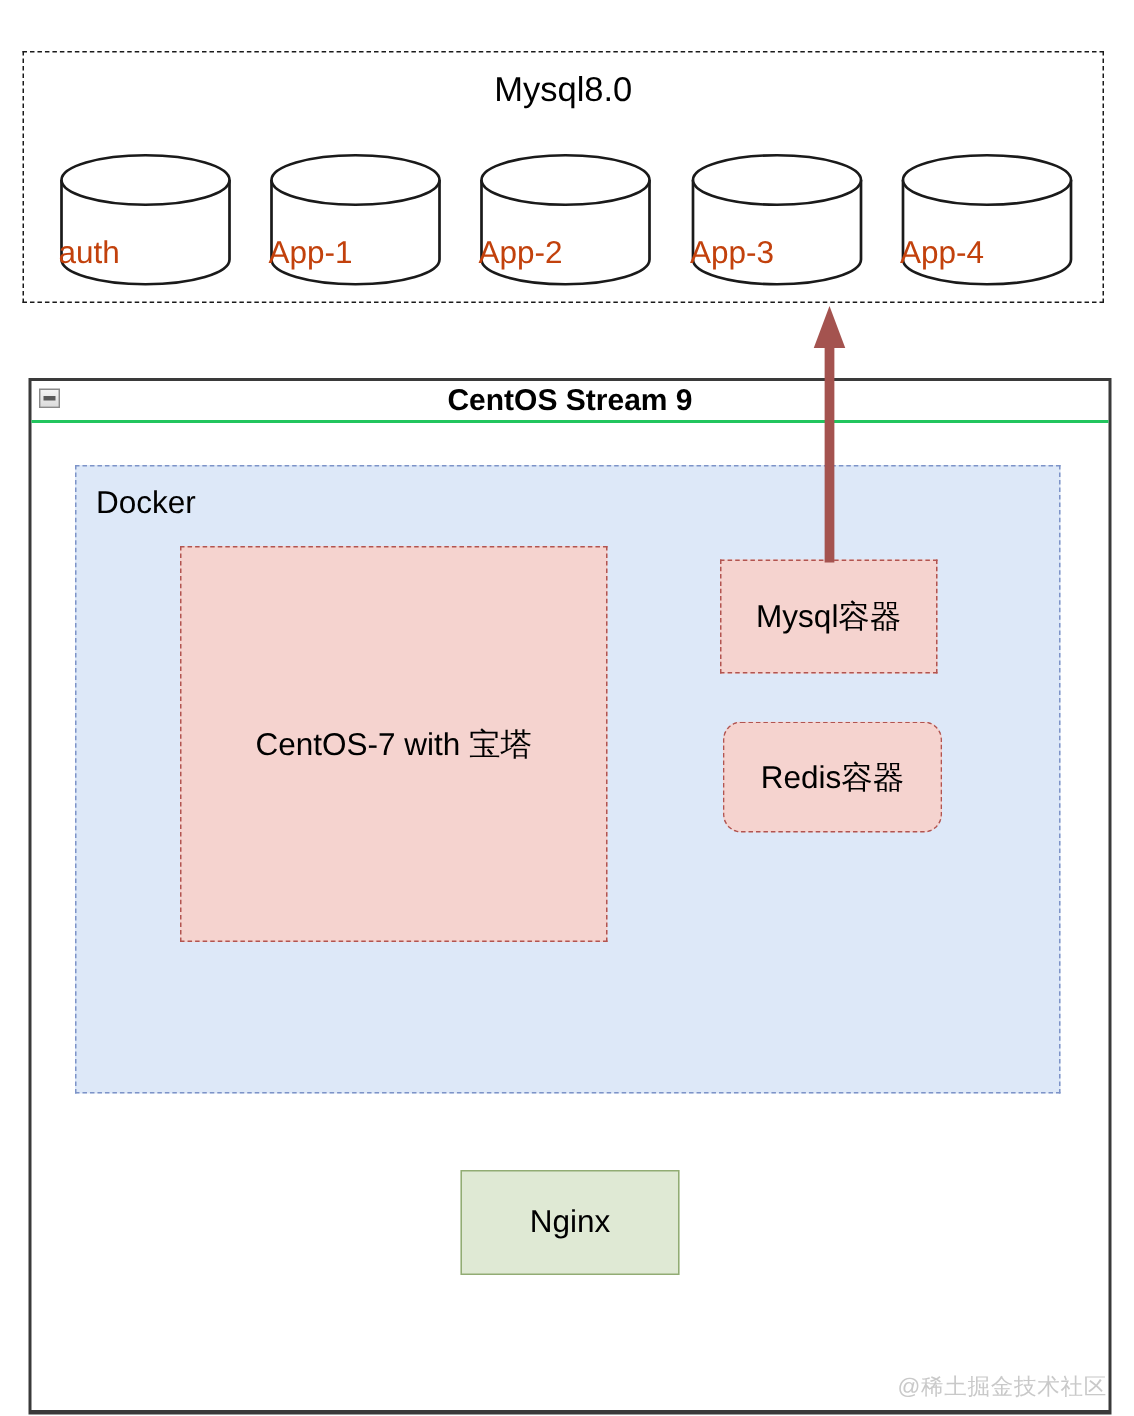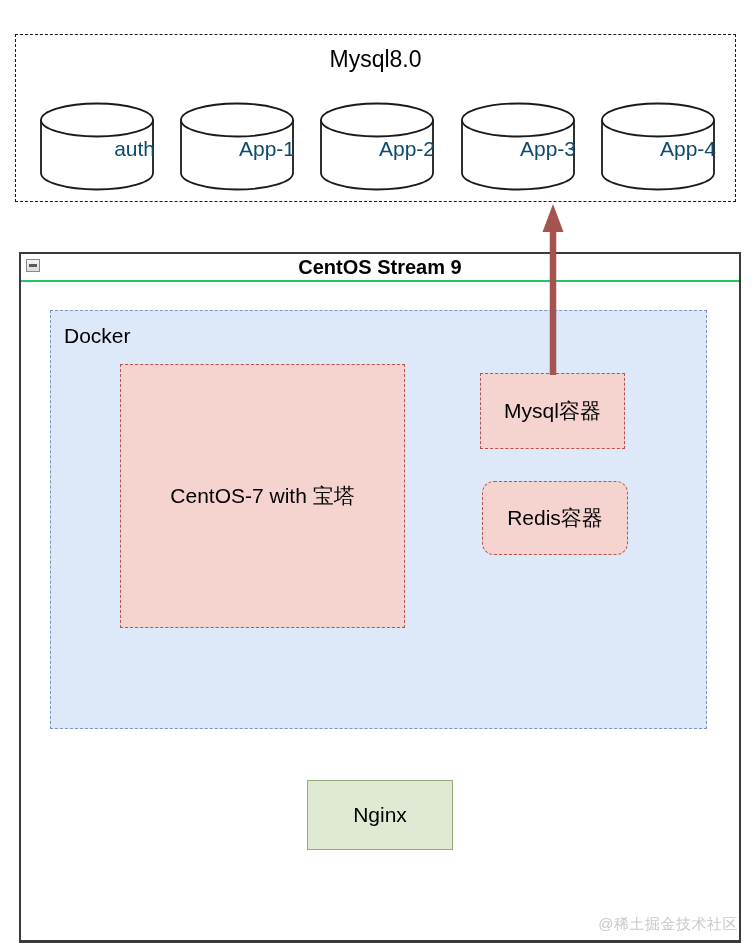--- a/index.html
+++ b/index.html
@@ -33,25 +33,25 @@
     color: #000;
   }
   .cylinder {
     position: absolute;
     top: 85px;
     width: 116px; height: 89px;
   }
   .cylinder svg { position: absolute; left: 0; top: 0; overflow: visible; }
   .cylinder .cyl-label {
     position: absolute;
-    left: 0; top: 35px; width: 100%;
-    text-align: right;
+    left: 0; top: 55px; width: 100%;
+    text-align: left;
     font-size: 21px;
     line-height: 24px;
-    color: #0c4a6e;
+    color: #c2410c;
   }
   .cyl-auth  { left: 39px; }
   .cyl-app1  { left: 179px; }
   .cyl-app2  { left: 319px; }
   .cyl-app3  { left: 460px; }
   .cyl-app4  { left: 600px; }
 
   
   .window {
     position: absolute;

